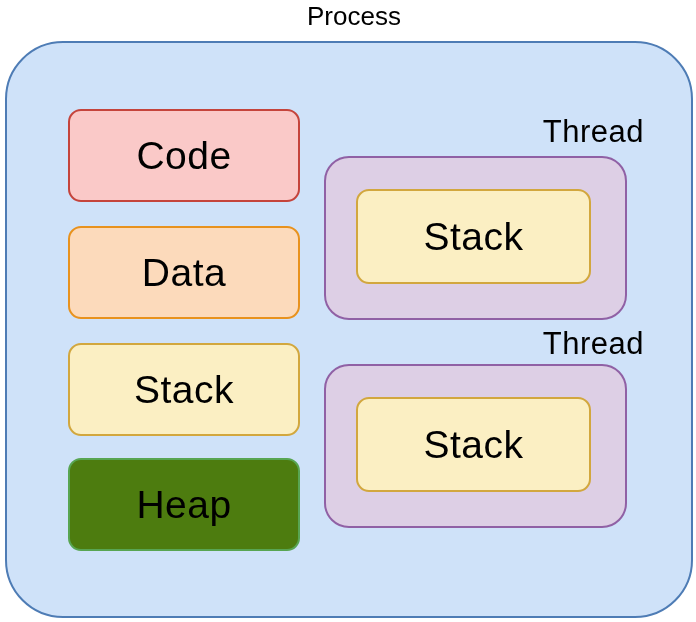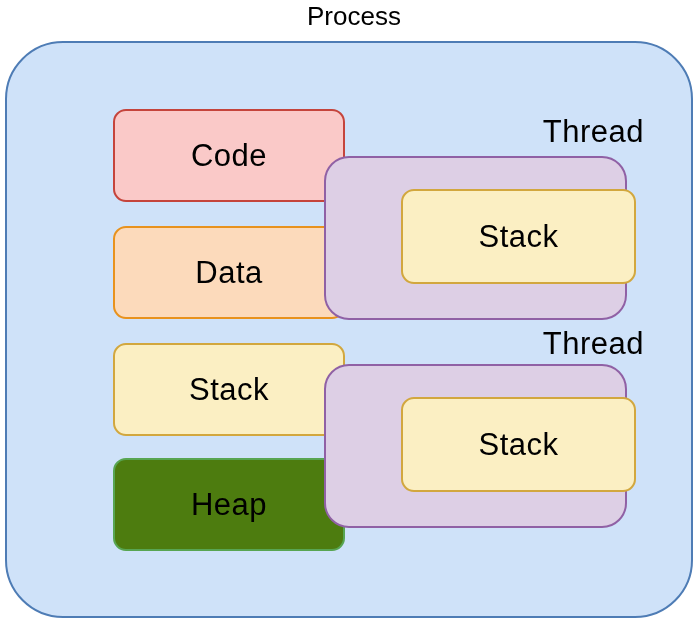--- a/index.html
+++ b/index.html
@@ -38,23 +38,22 @@
     border-radius: 58px;
   }
   .block {
     position: absolute;
     box-sizing: border-box;
     border: 2.5px solid;
     border-radius: 13px;
     display: flex;
     align-items: center;
     justify-content: center;
-    font-size: 31px;
+    font-size: 39px;
     letter-spacing: 0.5px;
-    margin-left: 45px;
   }
   .mem-block { left: 61px; width: 232px; height: 93px; }
   .mem-0 { top: 66px;  }
   .mem-1 { top: 183px; text-align: right; }
   .mem-2 { top: 300px; }
   .mem-3 { top: 415px; }
   .thread-label {
     position: absolute;
     left: 334px;
     width: 303px;

